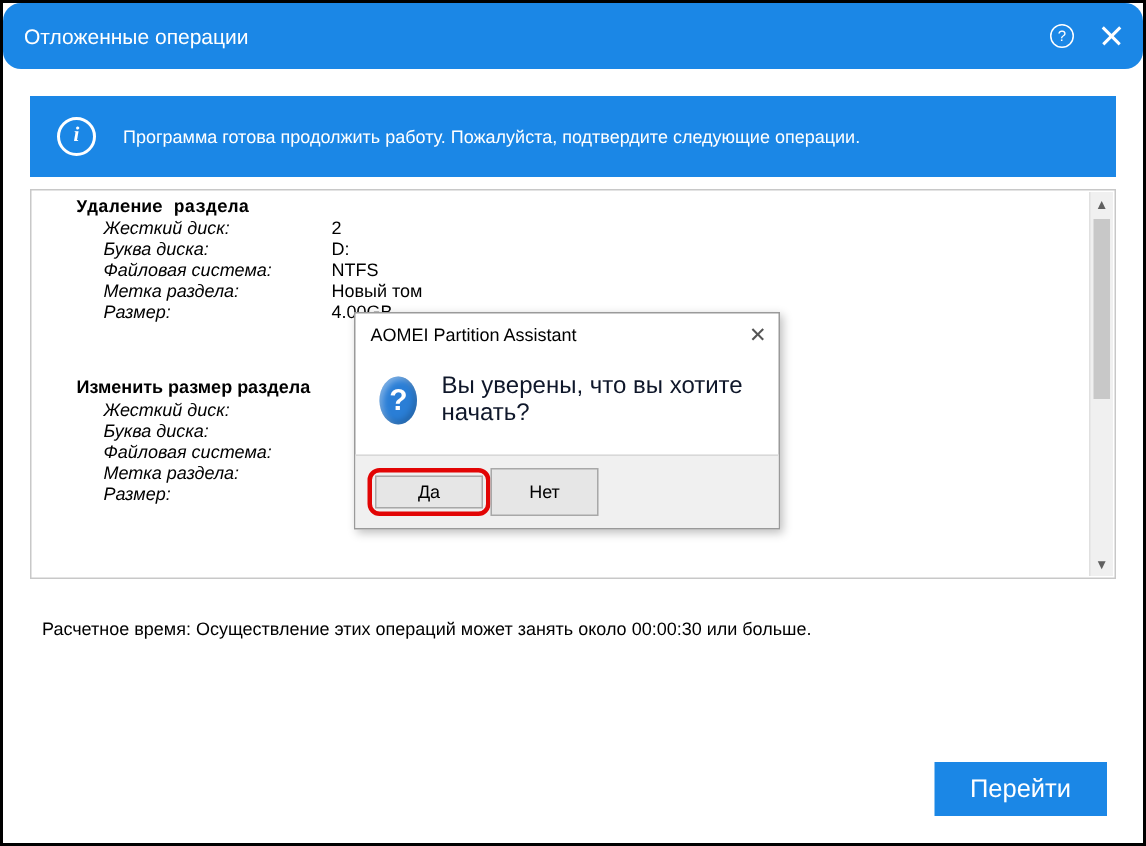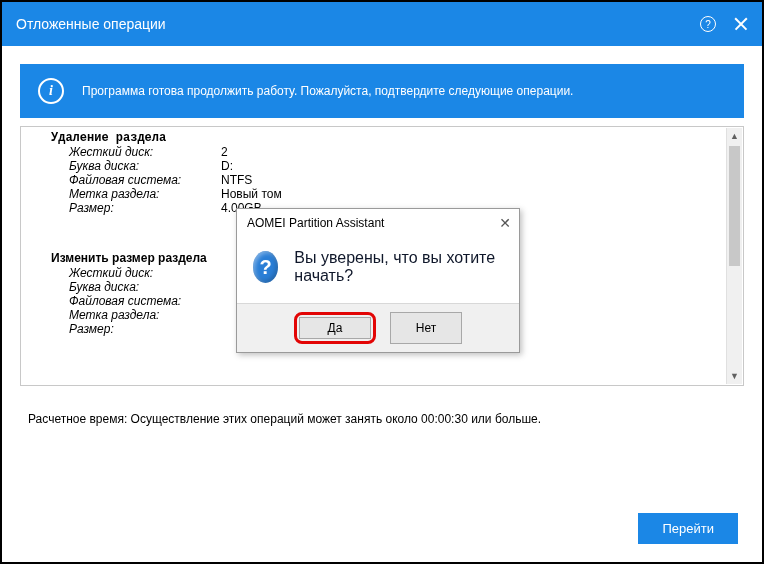--- a/index.html
+++ b/index.html
@@ -20,20 +20,21 @@
   position: relative;
 }
 .titlebar {
   background: #1b87e6;
   color: #fff;
   height: 44px;
   display: flex;
   align-items: center;
   padding: 0 14px;
   justify-content: space-between;
+  border-radius: 12px;
 }
 .titlebar .title { font-size: 14px; }
 .titlebar .right { display: flex; align-items: center; gap: 18px; }
 .help-icon {
   width: 16px; height: 16px;
   border: 1.3px solid #fff;
   border-radius: 50%;
   display: flex; align-items: center; justify-content: center;
   font-size: 10px; color:#fff;
 }
@@ -98,21 +99,21 @@
 
 .footer {
   position: absolute;
   bottom: 18px; right: 24px;
 }
 .btn-primary {
   background: #1b87e6;
   color: #fff;
   border: none;
   padding: 8px 24px;
-  font-size: 13px;
+  font-size: 17px;
   cursor: pointer;
 }
 
 
 .modal {
   position: absolute;
   left: 234px; top: 206px;
   width: 284px;
   background: #fff;
   border: 1px solid #9a9a9a;
@@ -134,21 +135,21 @@
   background: #2a7ed6;
   display:flex; align-items:center; justify-content:center;
   color:#fff; font-size:20px; font-weight:bold;
   box-shadow: inset -2px -2px 4px rgba(0,0,0,0.2), inset 2px 2px 4px rgba(255,255,255,0.4);
 }
 .modal-msg { font-size:16px; color:#0f172a; }
 .modal-buttons {
   background: #f0f0f0;
   border-top: 1px solid #d8d8d8;
   padding: 8px;
-  display:flex; justify-content:center; gap: 14px;
+  display:flex; 
 }
 .modal-btn {
   background: #e6e6e6;
   border: 1px solid #a8a8a8;
   padding: 3px 0;
   width: 72px;
   font-size: 12px;
   cursor:pointer;
   text-align:center;
 }

